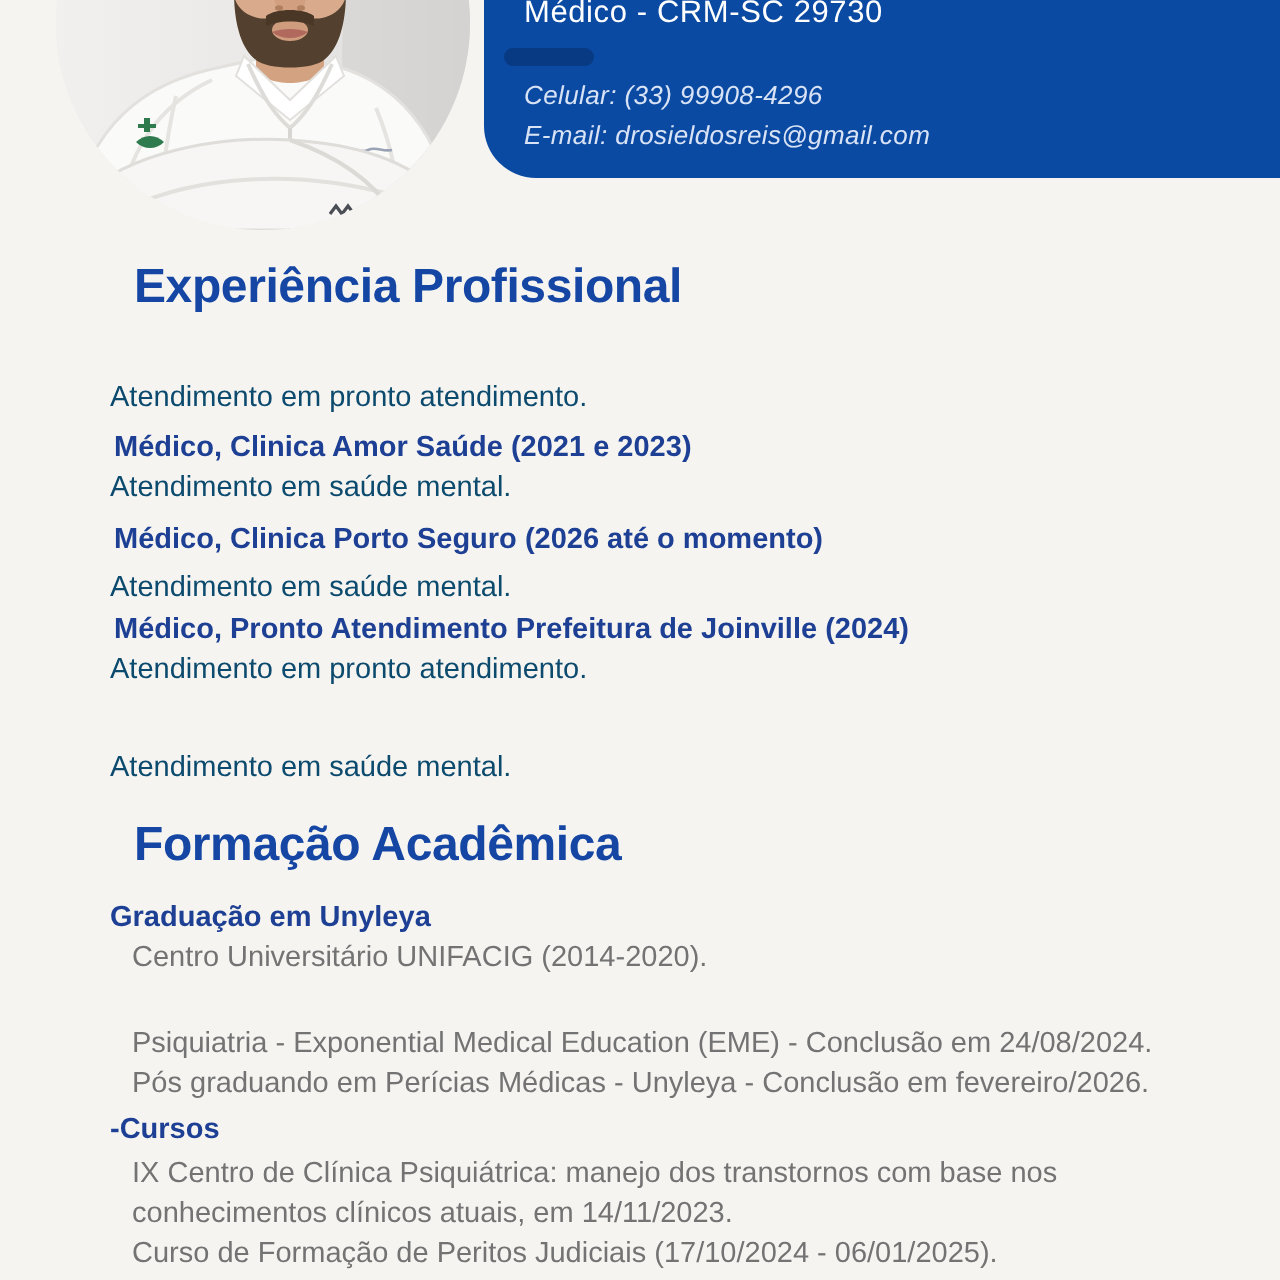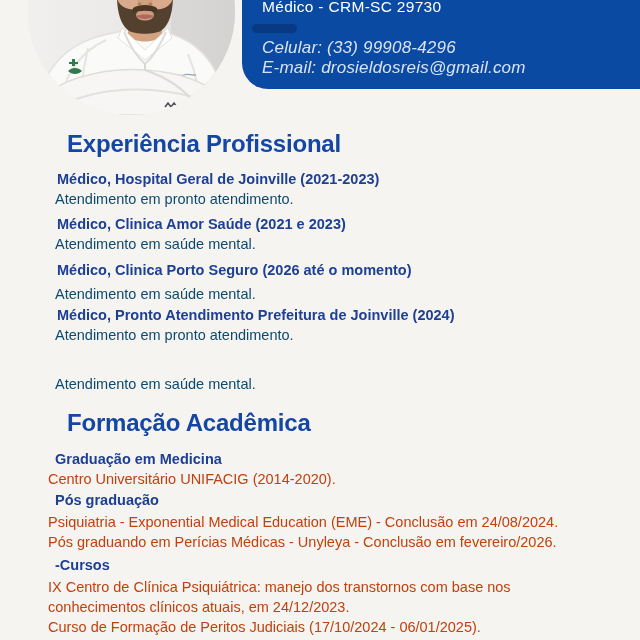--- a/index.html
+++ b/index.html
@@ -21,21 +21,21 @@
     position:absolute;left:262px;top:-2px;
     color:#ffffff;font-size:15.5px;line-height:18px;letter-spacing:.3px;
     white-space:pre;
   }
   .panel-pill{
     position:absolute;left:252px;top:24px;width:45px;height:9px;
     background:rgba(4,38,94,.45);border-radius:5px;
   }
   .panel-contact{
     position:absolute;left:262px;
-    color:#d9e3f6;font-size:17px;font-style:italic;line-height:15px;
+    color:#d9e3f6;font-size:13px;font-style:italic;line-height:15px;
     letter-spacing:.2px;white-space:pre;
   }
 
   
   .photo{
     position:absolute;left:28px;top:-92px;width:207px;height:207px;
     border-radius:50%;overflow:hidden;background:#e9e8e6;
   }
 
   
@@ -57,23 +57,23 @@
     color:#0c4a6e;white-space:pre;
   }
 
   
   .edu-t{
     position:absolute;left:55px;
     font-size:14.5px;font-weight:bold;line-height:17px;
     color:#1d3f94;white-space:pre;
   }
   .edu-l{
-    position:absolute;left:48px;
+    position:absolute;left:66px;
     font-size:14.5px;line-height:17px;
-    color:#c2410c;white-space:pre;
+    color:#737373;white-space:pre;
   }
 </style>
 </head>
 <body>
 
 <div class="page">
 
   <div class="panel"></div>
   <div class="panel-title">Médico - CRM-SC 29730</div>
   <div class="panel-pill"></div>
@@ -128,41 +128,39 @@
       <path d="M 18 186 C 44 166 86 160 117 162 C 150 164 176 172 194 190 L 194 207 L 18 207 Z" fill="#f7f6f4" stroke="#dfddd9" stroke-width="1.5"></path>
       <path d="M 36 196 C 70 180 120 176 170 190" stroke="#e3e1dd" stroke-width="2" fill="none"></path>
       <path d="M 117 162 C 140 170 158 182 168 198" stroke="#dcdad6" stroke-width="2" fill="none"></path>
 
       <path d="M 137 199 L 140 195 L 143 199 L 146 195 L 149 199 L 153 196" stroke="#4b4f55" stroke-width="1.6" fill="none"></path>
     </svg>
   </div>
 
   <div class="h2" style="top:131px">Experiência Profissional</div>
 
-  <div class="xp-t" style="top:171px">Médico, Hospital Geral de Joinville (2021-2023)</div>
   <div class="xp-d" style="top:191px">Atendimento em pronto atendimento.</div>
 
   <div class="xp-t" style="top:216px">Médico, Clinica Amor Saúde (2021 e 2023)</div>
   <div class="xp-d" style="top:236px">Atendimento em saúde mental.</div>
 
   <div class="xp-t" style="top:262px">Médico, Clinica Porto Seguro (2026 até o momento)</div>
   <div class="xp-d" style="top:286px">Atendimento em saúde mental.</div>
 
   <div class="xp-t" style="top:307px">Médico, Pronto Atendimento Prefeitura de Joinville (2024)</div>
   <div class="xp-d" style="top:327px">Atendimento em pronto atendimento.</div>
 
   <div class="xp-d" style="top:376px">Atendimento em saúde mental.</div>
 
   <div class="h2" style="top:410px">Formação Acadêmica</div>
 
-  <div class="edu-t" style="top:451px">Graduação em Medicina</div>
+  <div class="edu-t" style="top:451px">Graduação em Unyleya</div>
   <div class="edu-l" style="top:471px">Centro Universitário UNIFACIG (2014-2020).</div>
 
-  <div class="edu-t" style="top:492px">Pós graduação</div>
   <div class="edu-l" style="top:514px">Psiquiatria - Exponential Medical Education (EME) - Conclusão em 24/08/2024.</div>
   <div class="edu-l" style="top:534px">Pós graduando em Perícias Médicas - Unyleya - Conclusão em fevereiro/2026.</div>
 
   <div class="edu-t" style="top:557px">-Cursos</div>
   <div class="edu-l" style="top:579px">IX Centro de Clínica Psiquiátrica: manejo dos transtornos com base nos</div>
-  <div class="edu-l" style="top:599px">conhecimentos clínicos atuais, em 24/12/2023.</div>
+  <div class="edu-l" style="top:599px">conhecimentos clínicos atuais, em 14/11/2023.</div>
   <div class="edu-l" style="top:619px">Curso de Formação de Peritos Judiciais (17/10/2024 - 06/01/2025).</div>
 
 </div>
 
 </body></html>

